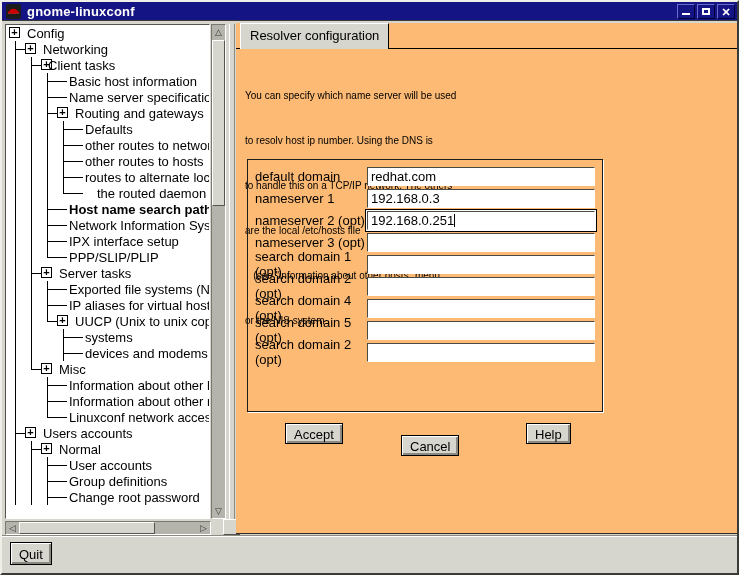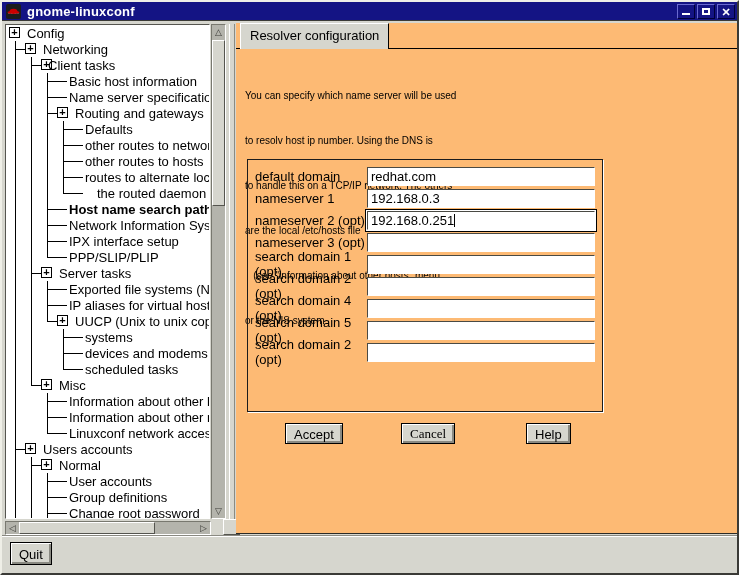--- a/index.html
+++ b/index.html
@@ -68,21 +68,21 @@
   .entry.focused{box-shadow:0 0 0 1px #fff,0 0 0 2px #000;}
   .caret{width:1px;height:13px;background:#000;}
   .cbwrap{display:flex;align-items:center;gap:6px;}
   .checkbox{width:11px;height:11px;background:#d6d6ce;border:1px solid;
     border-color:#4a4a44 #fff #fff #4a4a44;}
   .cblabel{font-size:13px;color:#000;}
   
   .btn{position:absolute;height:21px;padding:1px 8px 0 8px;background:#d6d6ce;
     border:1px solid #000;box-shadow:inset 1px 1px 0 #fff,inset -2px -2px 0 #8a8a82;
     font-size:13px;color:#000;cursor:default;}
-  .btn-accept{left:49px;top:400px;} .btn-cancel{left:165px;top:400px;font-family:Liberation Serif, serif;} .btn-help{left:290px;top:400px;}
+  .btn-accept{left:49px;top:400px;} .btn-cancel{left:165px;top:412px;} .btn-help{left:290px;top:400px;}
   
   .hsep{position:absolute;left:0;right:0;top:533px;height:1px;background:#8a8a82;}
   .hsep2{position:absolute;left:0;right:0;top:534px;height:1px;background:#fff;}
   .btn-quit{position:absolute;left:8px;top:540px;height:23px;}
 </style>
 </head>
 <body>
 
 <div id="window">
 
@@ -254,27 +254,20 @@
         </div>
         <div class="tree-row">
           <span class="guide" style="left: 9px;"></span>
           <span class="guide" style="left: 25px;"></span>
           <span class="guide" style="left: 57px;"></span>
           <span class="tick" style="left: 57px; width: 20px;"></span>
           <span class="tlabel" style="left: 79px;">devices and modems</span>
         </div>
         <div class="tree-row">
           <span class="guide" style="left: 9px;"></span>
-          <span class="guide" style="left: 25px;"></span>
-          <span class="guide half" style="left: 57px;"></span>
-          <span class="tick" style="left: 57px; width: 20px;"></span>
-          <span class="tlabel" style="left: 79px;">scheduled tasks</span>
-        </div>
-        <div class="tree-row">
-          <span class="guide" style="left: 9px;"></span>
           <span class="guide half" style="left: 25px;"></span>
           <span class="tick" style="left: 25px; width: 10px;"></span>
           <span class="expander" style="left: 35px;">+</span>
           <span class="tlabel" style="left: 53px;">Misc</span>
         </div>
         <div class="tree-row">
           <span class="guide" style="left: 9px;"></span>
           <span class="guide" style="left: 41px;"></span>
           <span class="tick" style="left: 41px; width: 20px;"></span>
           <span class="tlabel" style="left: 63px;">Information about other host</span>

